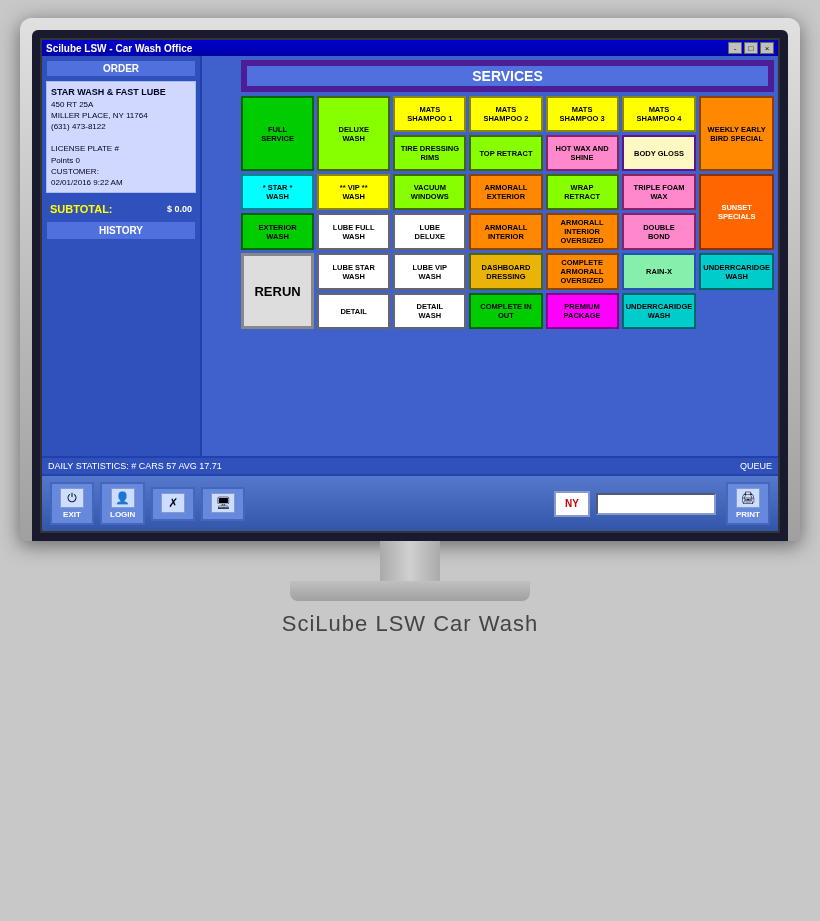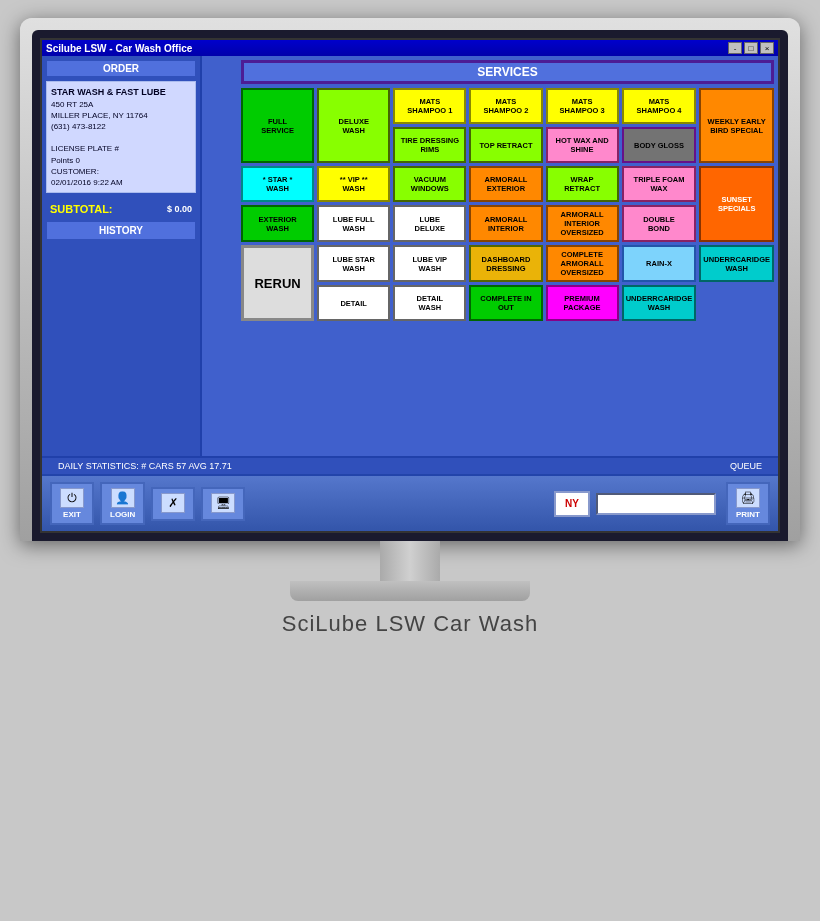--- a/index.html
+++ b/index.html
@@ -149,24 +149,24 @@
     
     .right-panel {
       flex: 1;
       padding: 4px;
     }
 
     .services-header {
       background: #5070dd;
       color: white;
       text-align: center;
-      font-size: 12px;
+      font-size: 14px;
       font-weight: bold;
       padding: 2px;
-      border: 3px solid #4c1d95;
+      border: 6px solid #4c1d95;
       margin-bottom: 4px;
     }
 
     .services-grid {
       display: grid;
       grid-template-columns: repeat(7, 1fr);
       gap: 3px;
     }
 
     
@@ -184,22 +184,22 @@
       justify-content: center;
       color: #000;
       text-transform: uppercase;
     }
 
     .btn-green { background: #00cc00; border-color: #006600; color: #000; }
     .btn-lime { background: #88ff00; border-color: #446600; color: #000; }
     .btn-yellow { background: #ffff00; border-color: #888800; color: #000; }
     .btn-orange { background: #ff8800; border-color: #884400; color: #000; }
     .btn-pink { background: #ff88cc; border-color: #882266; color: #000; }
-    .btn-purple { background: #737373; border-color: #661188; color: #000; }
-    .btn-blue-light { background: #7dd3fc; border-color: #2255aa; color: #000; }
+    .btn-purple { background: #fef9c3; border-color: #661188; color: #000; }
+    .btn-blue-light { background: #86efac; border-color: #2255aa; color: #000; }
     .btn-teal { background: #00cccc; border-color: #006666; color: #000; }
     .btn-white { background: #ffffff; border-color: #666666; color: #000; }
     .btn-cyan { background: #00ffff; border-color: #008888; color: #000; }
     .btn-magenta { background: #ff00ff; border-color: #880088; color: #000; }
     .btn-olive { background: #eab308; border-color: #556600; color: #000; }
     .btn-special { background: #ff6600; border-color: #883300; color: white; }
 
     .span-2-row { grid-row: span 2; }
 
     
@@ -215,21 +215,21 @@
       min-height: 36px;
       display: flex;
       align-items: center;
       justify-content: center;
     }
 
     
     .status-bar {
       background: #3050bb;
       border-top: 2px solid #2040aa;
-      padding: 3px 16px;
+      padding: 3px 6px;
       font-size: 9px;
       color: white;
       display: flex;
       justify-content: space-between;
     }
 
     
     .taskbar {
       background: linear-gradient(180deg, #5577cc 0%, #3355aa 100%);
       padding: 6px 8px;

